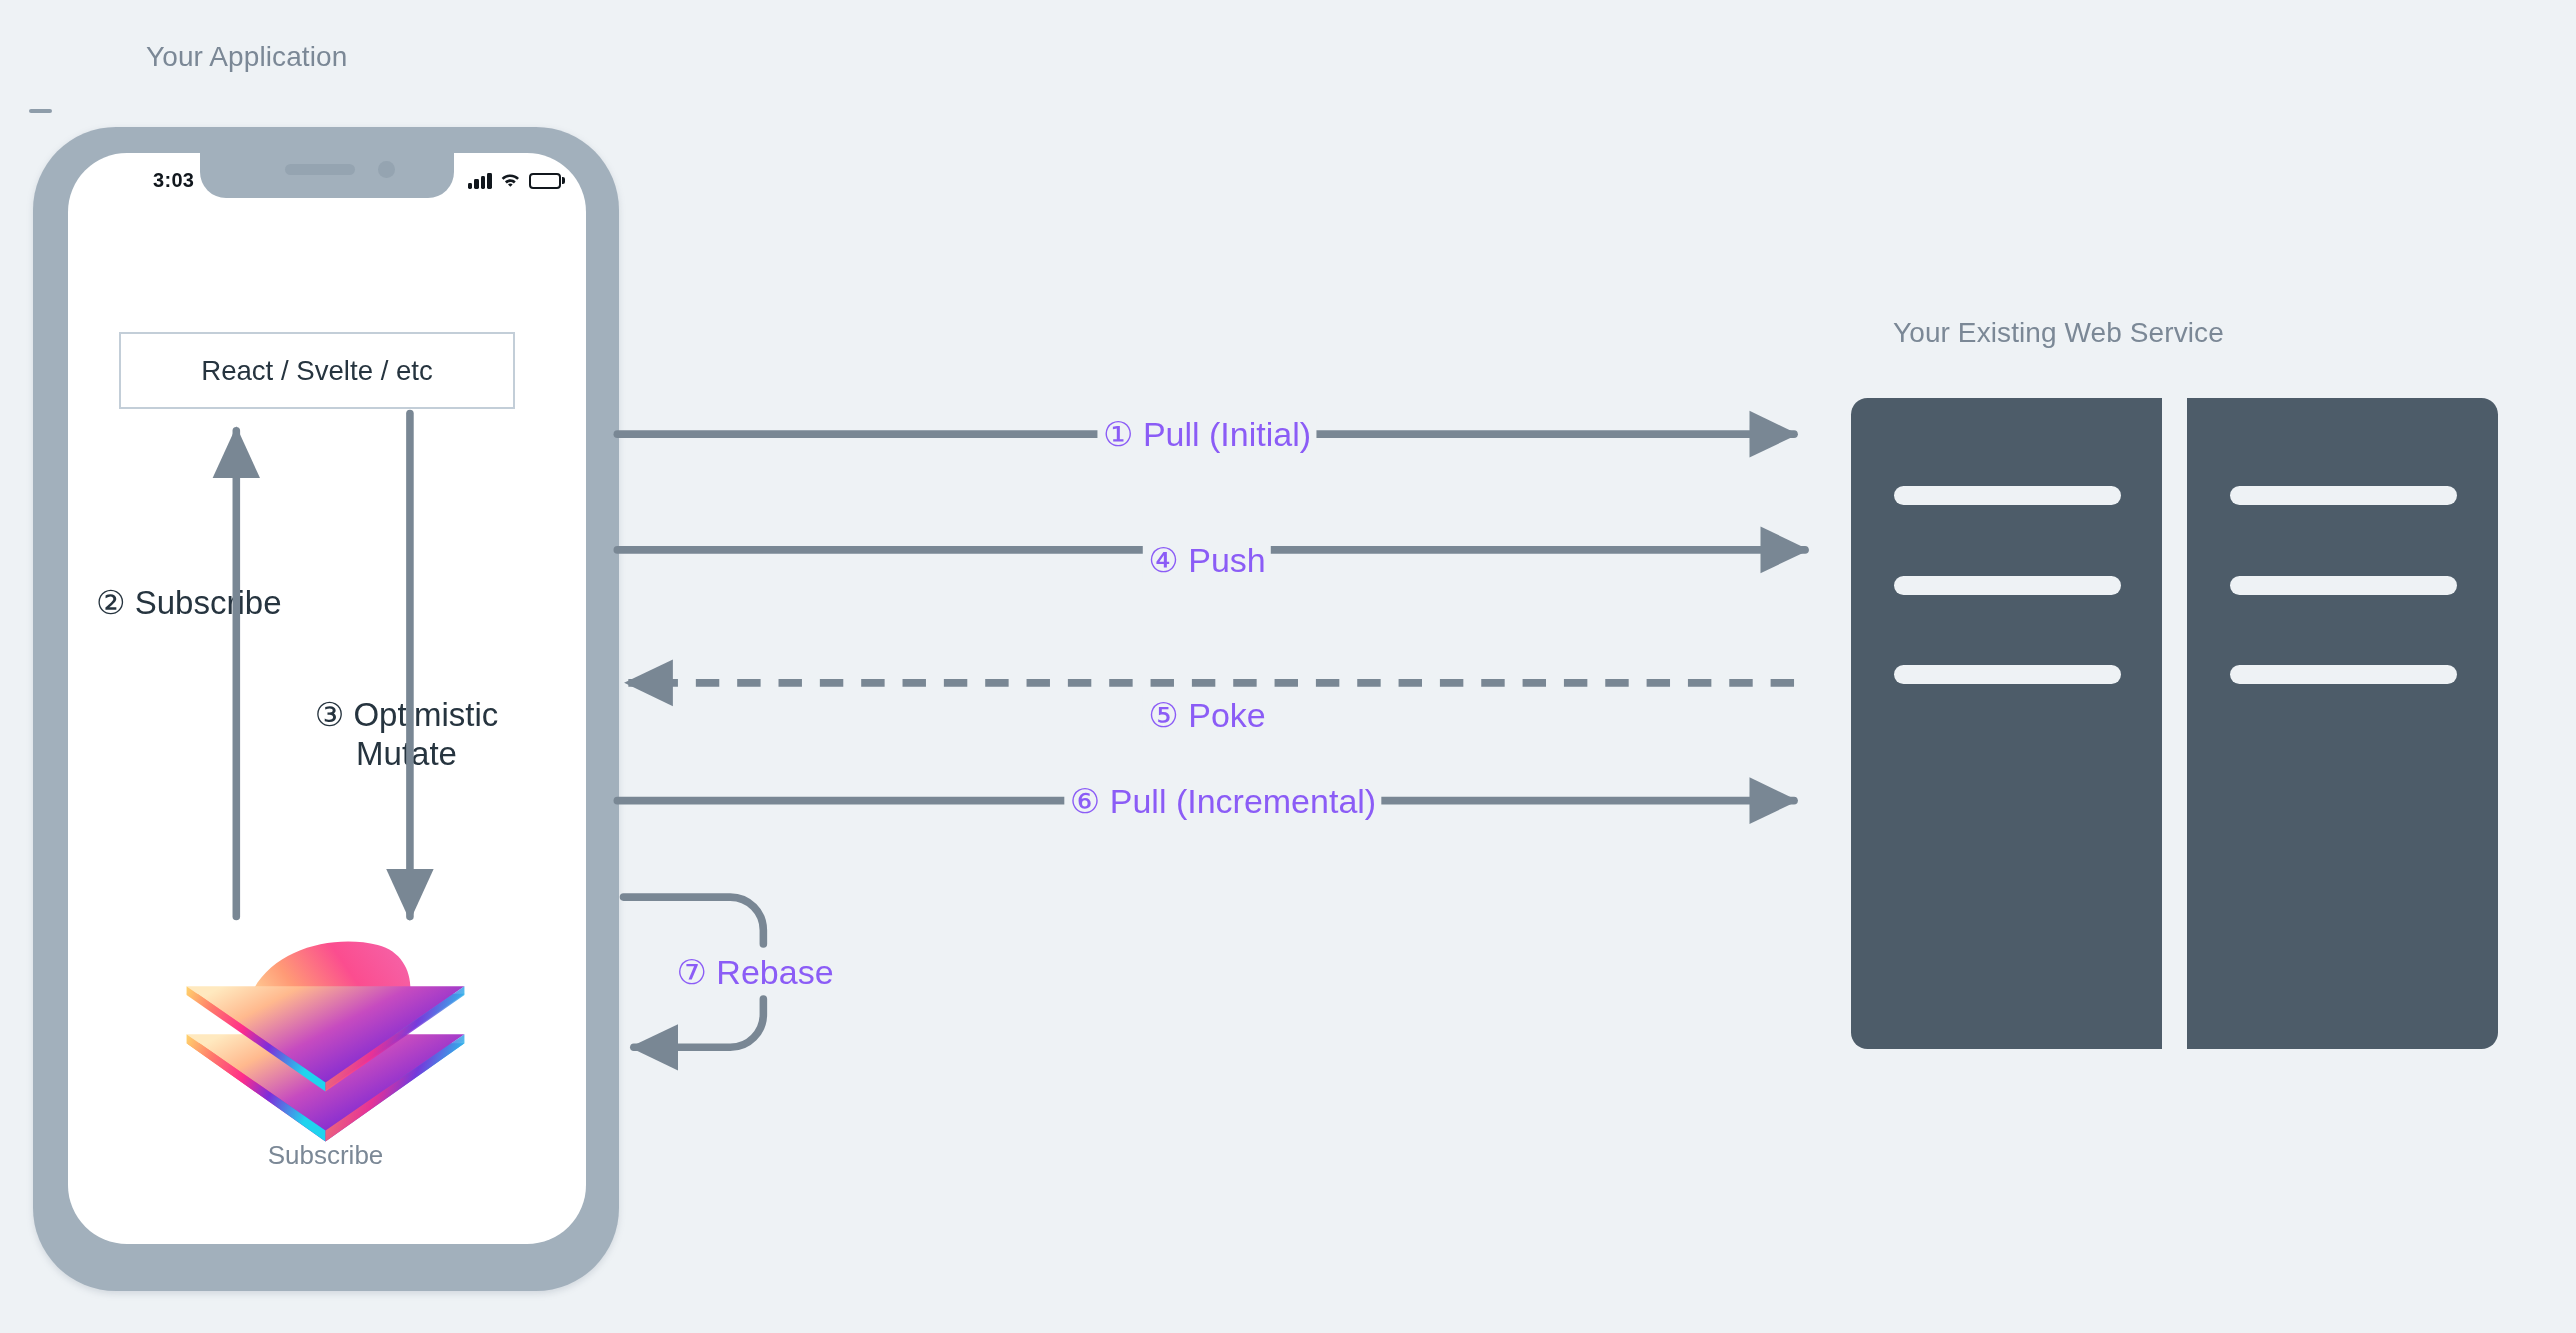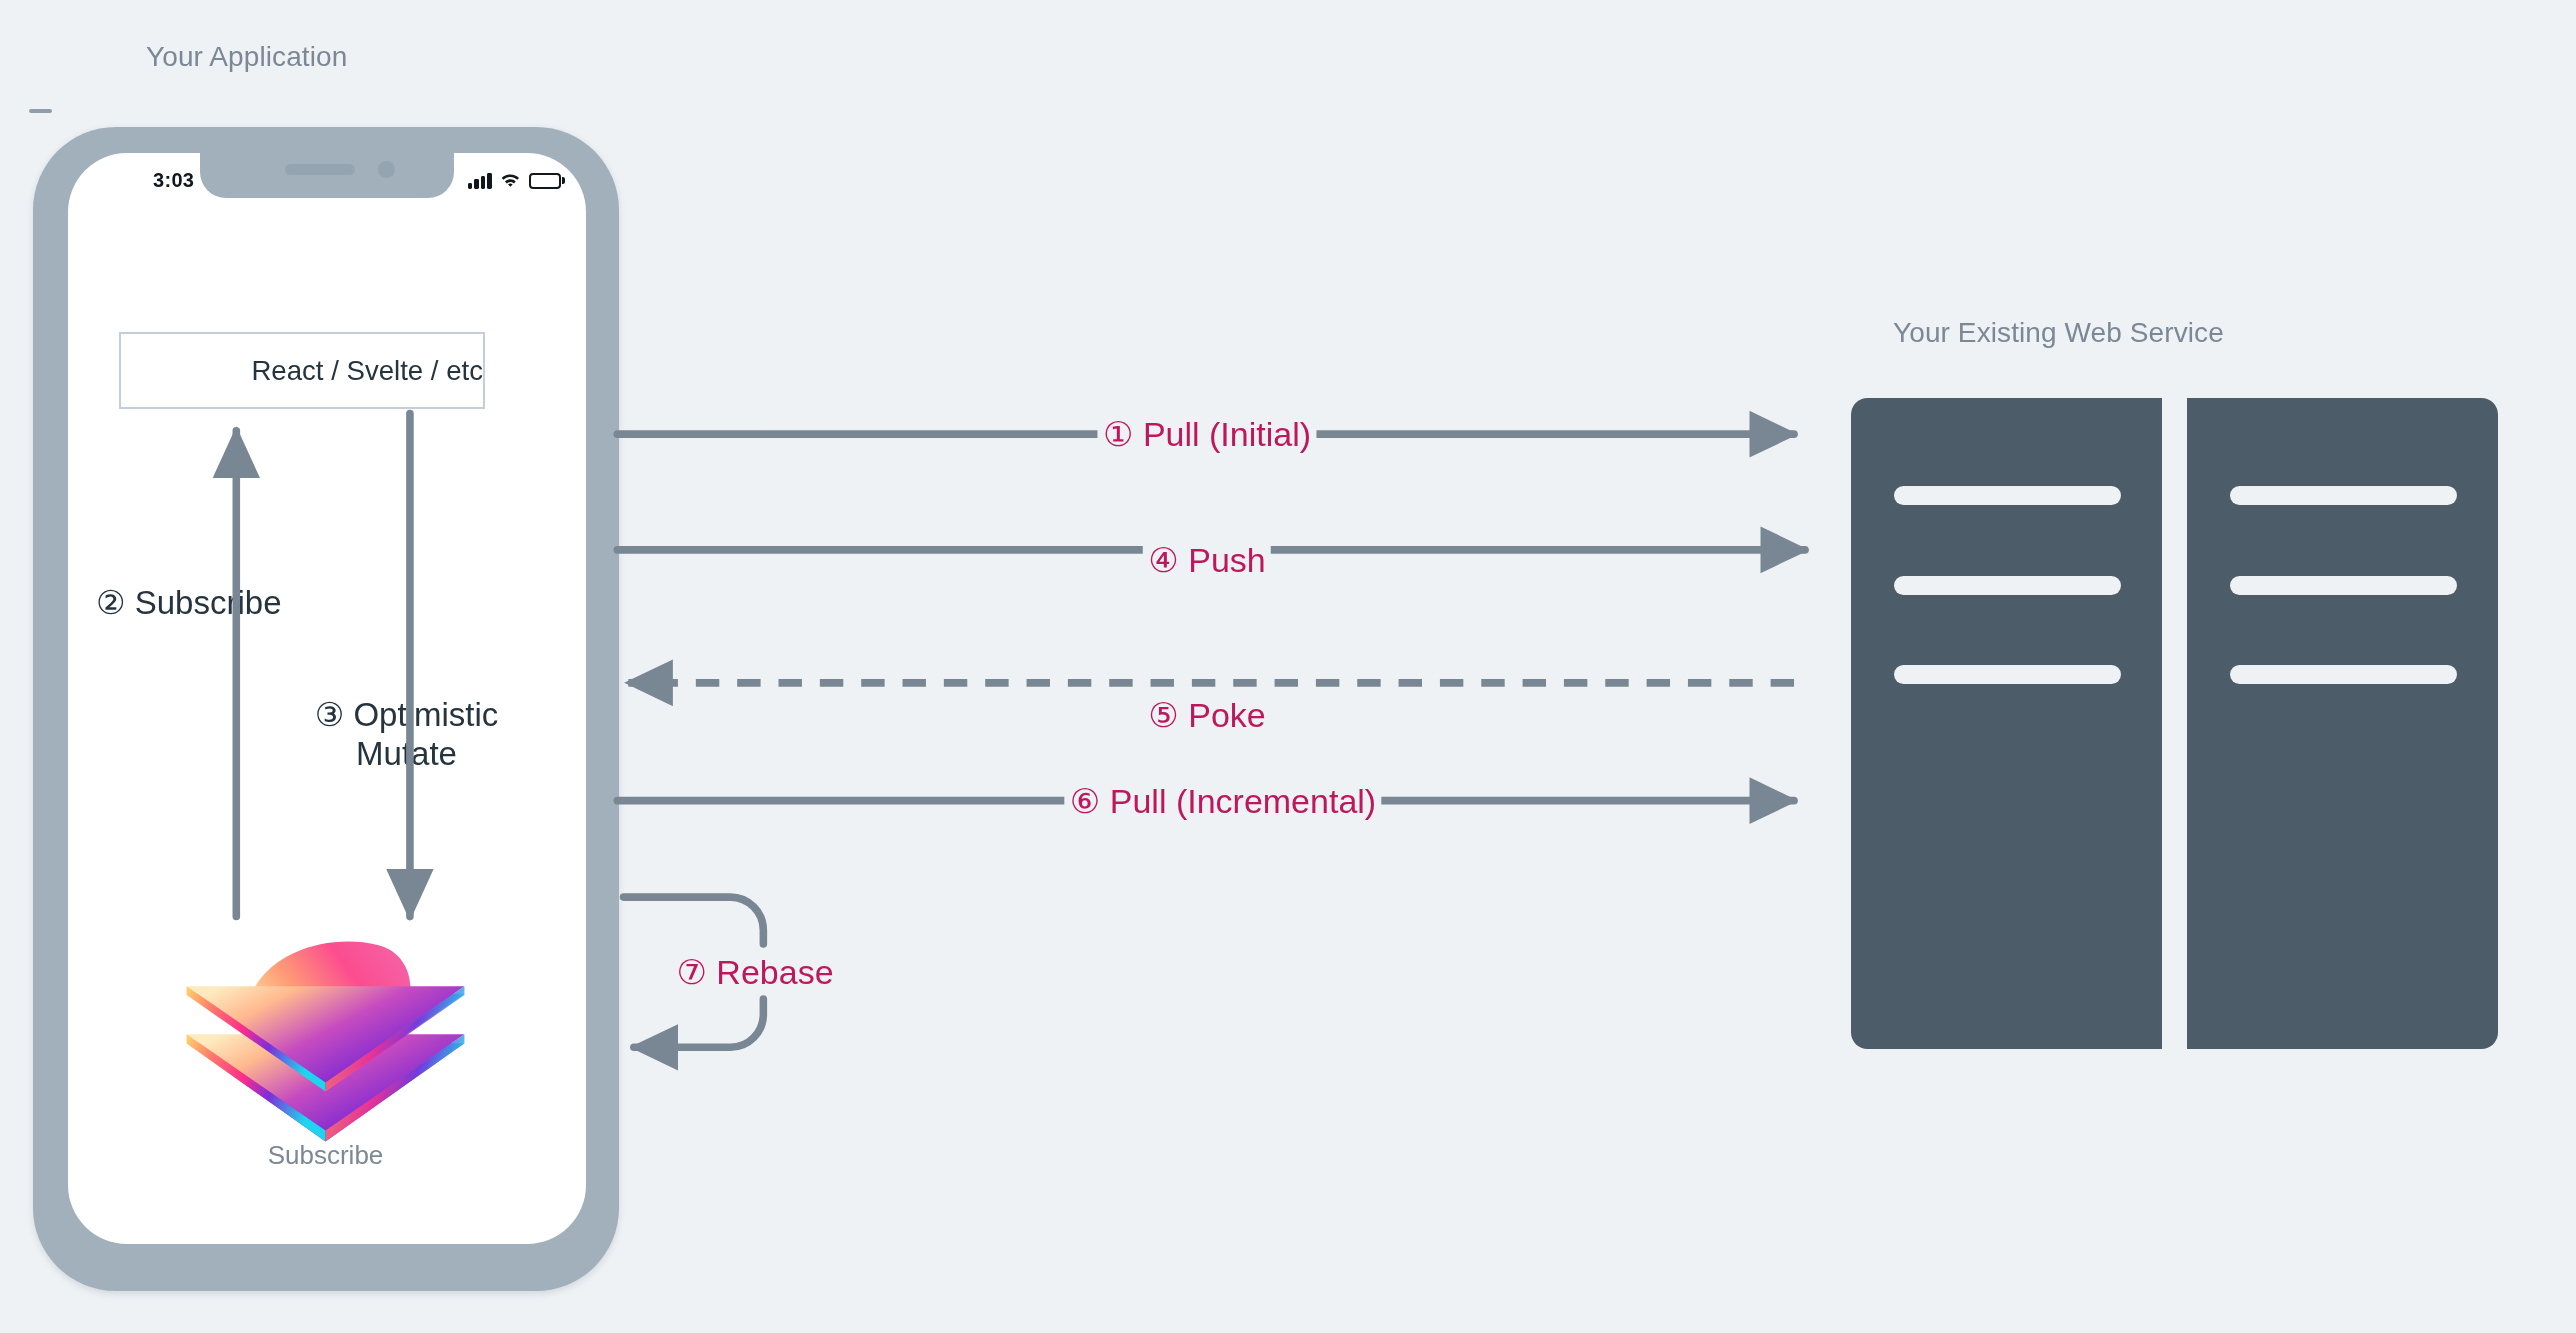--- a/index.html
+++ b/index.html
@@ -125,28 +125,28 @@
     background: #11171d;
     border-radius: 0 2.1px 2.1px 0;
     margin-left: 1.4px;
   }
 
   
   #framework-box {
     position: absolute;
     left: 119px;
     top: 332px;
-    width: 366px;
+    width: 396px;
     height: 77px;
     border: 2.1px solid #c3ced8;
     background: #ffffff;
     box-sizing: border-box;
     display: flex;
     align-items: center;
-    justify-content: flex-end;
+    justify-content: center;
   }
   #framework-label {
     font-size: 27.6px;
     color: #26343f;
   }
 
   
   .inphone-label {
     position: absolute;
     font-size: 33px;
@@ -208,21 +208,21 @@
     position: absolute;
     left: 0; top: 0;
     width: 2576px; height: 1334px;
     pointer-events: none;
   }
 
   
   .arrow-label {
     position: absolute;
     font-size: 34px;
-    color: #be185d;
+    color: #8b5cf6;
     white-space: nowrap;
     background: #eef2f5;
     padding: 0 5.5px;
     transform: translate(-50%, -50%);
   }
   #label-1 { left: 1207px; top: 434px; }
   #label-4 { left: 1207px; top: 560px; text-align: right; }
   #label-5 { left: 1207px; top: 683px; margin-top: 32px; }
   #label-6 { left: 1207px; top: 801px; margin-left: 16px; }
   #label-7 { left: 755px; top: 972px; background: transparent; }

